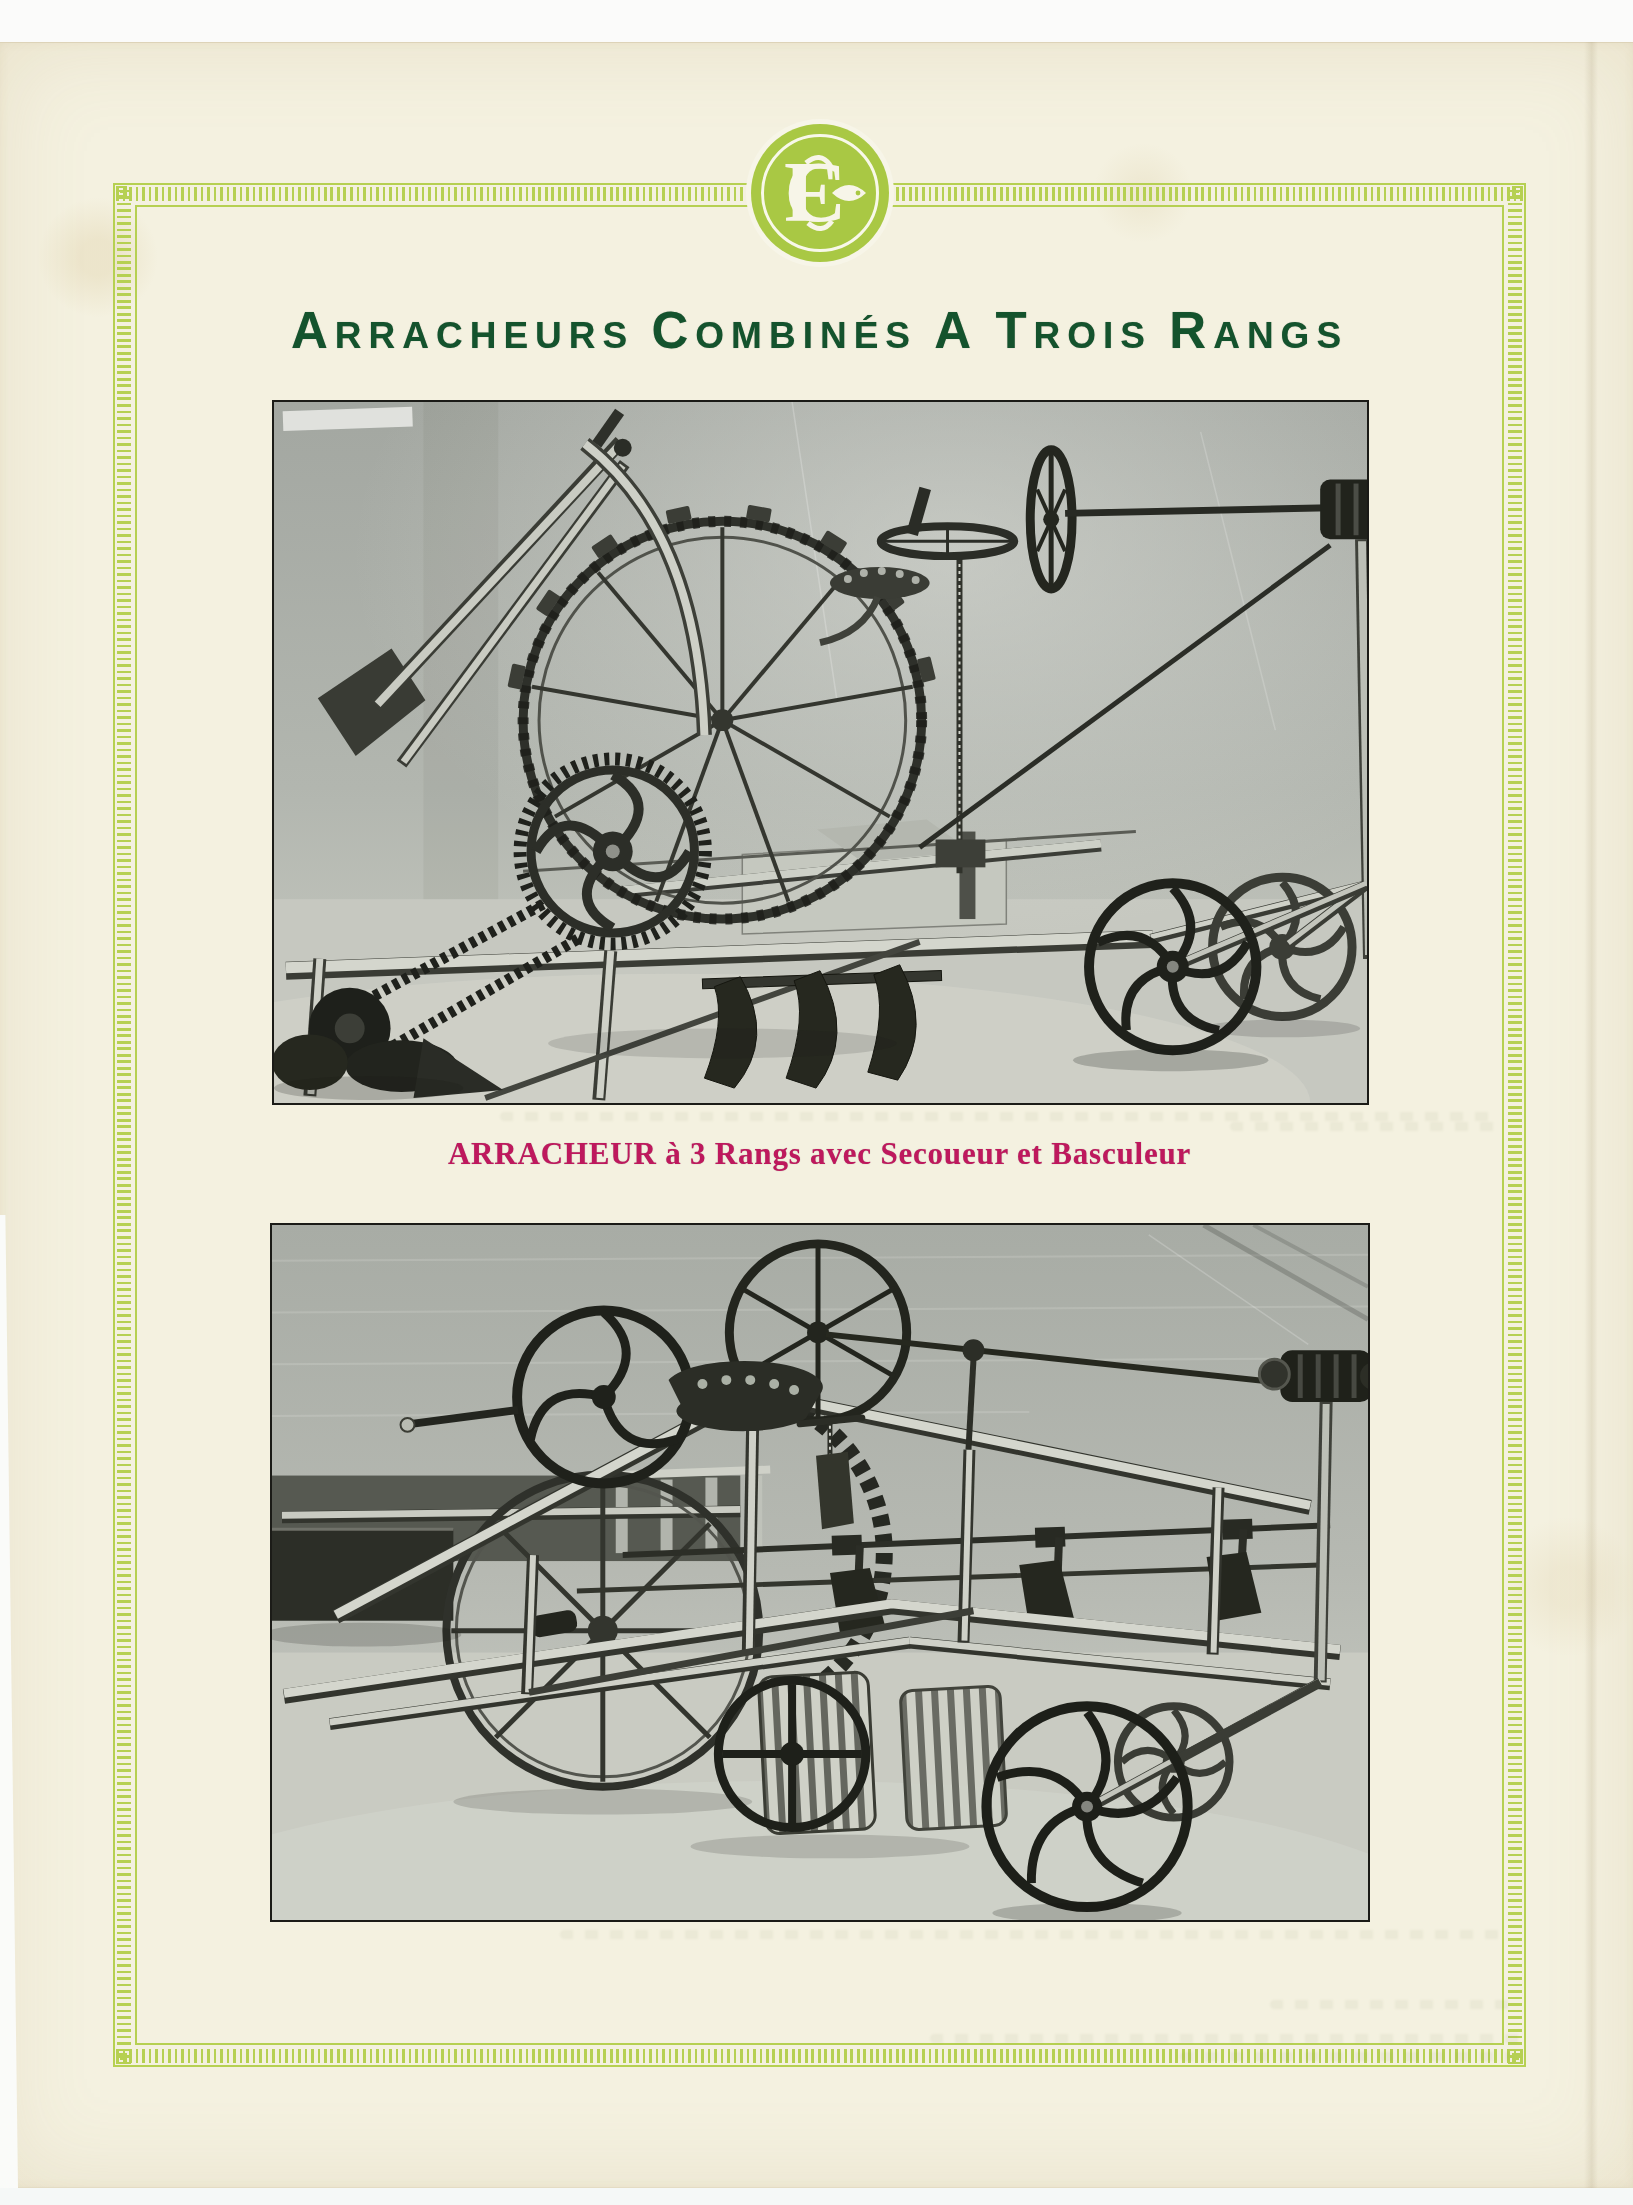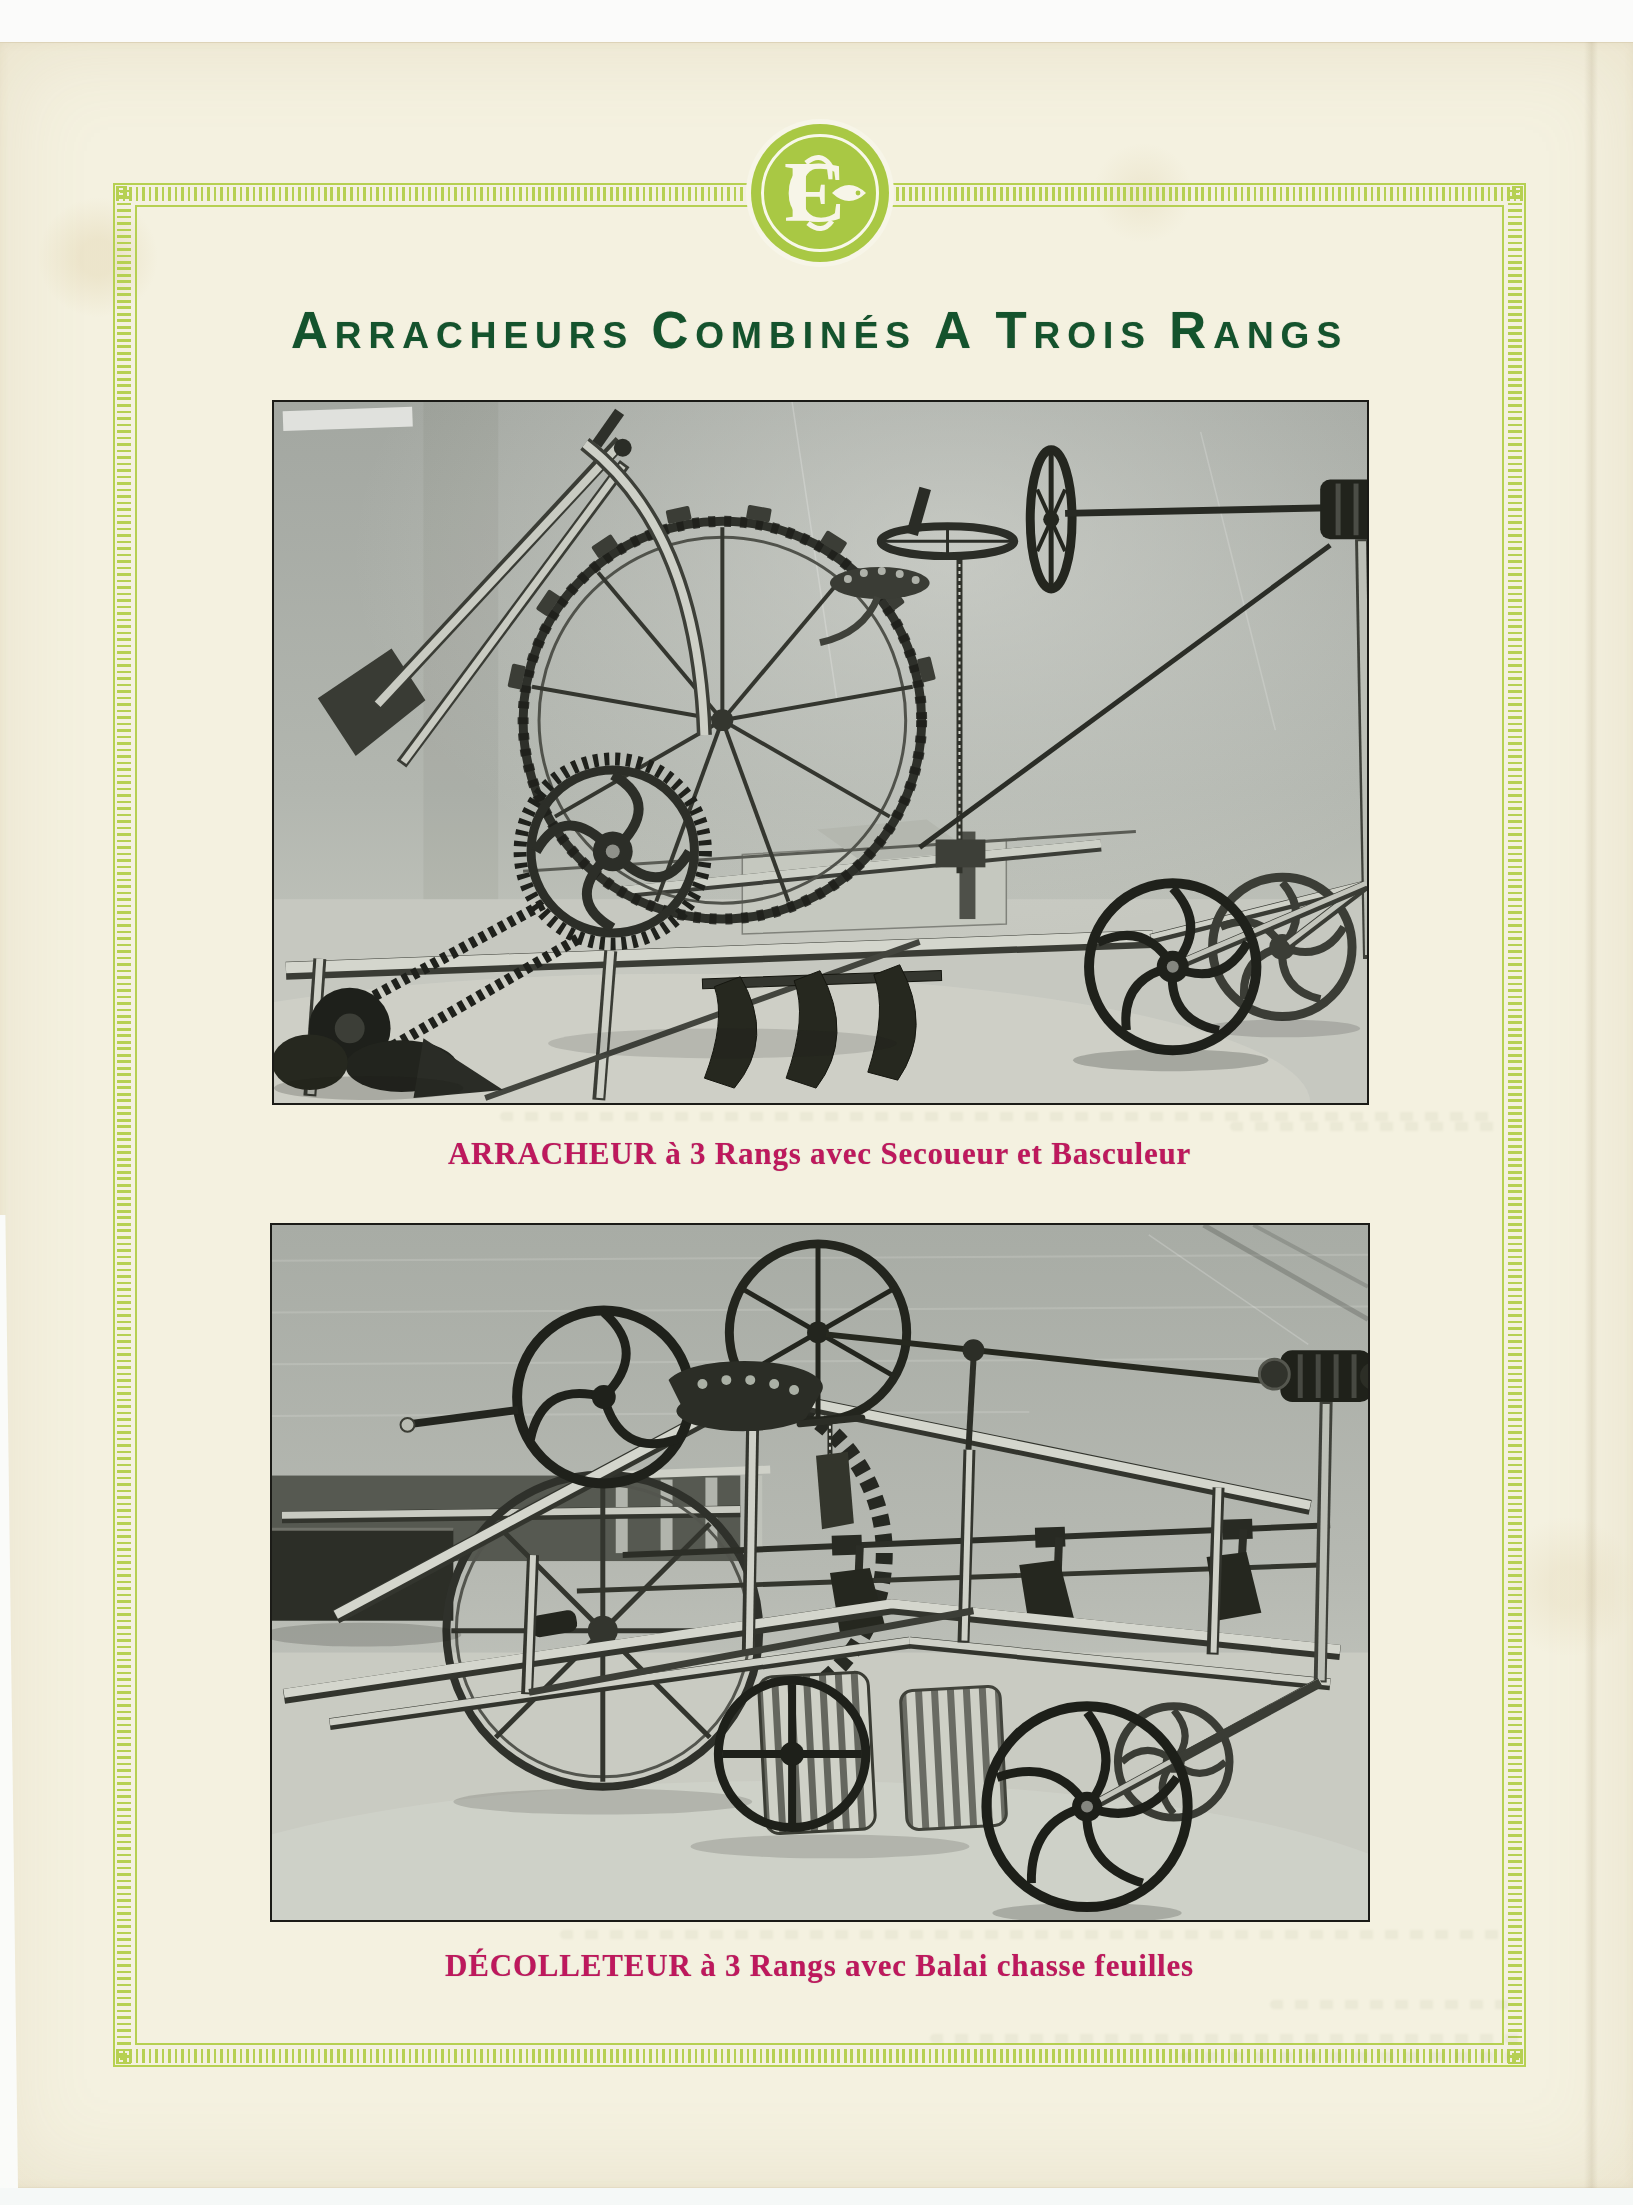--- a/index.html
+++ b/index.html
@@ -442,17 +442,16 @@
       <ellipse cx="818" cy="692" rx="95" ry="10" fill="#14160f" opacity=".2"></ellipse>
       <ellipse cx="90" cy="412" rx="100" ry="12" fill="#14160f" opacity=".18"></ellipse>
     </svg>
   </figure>
 
   <div class="ghost" style="left:560px;top:1930px;width:950px"></div>
   <div class="ghost" style="left:1270px;top:2000px;width:250px"></div>
   <div class="ghost" style="left:930px;top:2034px;width:590px"></div>
   <div class="ghost" style="left:1180px;top:2052px;width:330px"></div>
 
-  <figcaption id="caption2" class="caption">DÉCOLLETEUR à 3 Rangs avec Balai chasse feuilles</figcaption>
 
   <div id="edge-left-white"></div>
   <div id="edge-bottom-white"></div>
 </div>
 
 </body></html>

